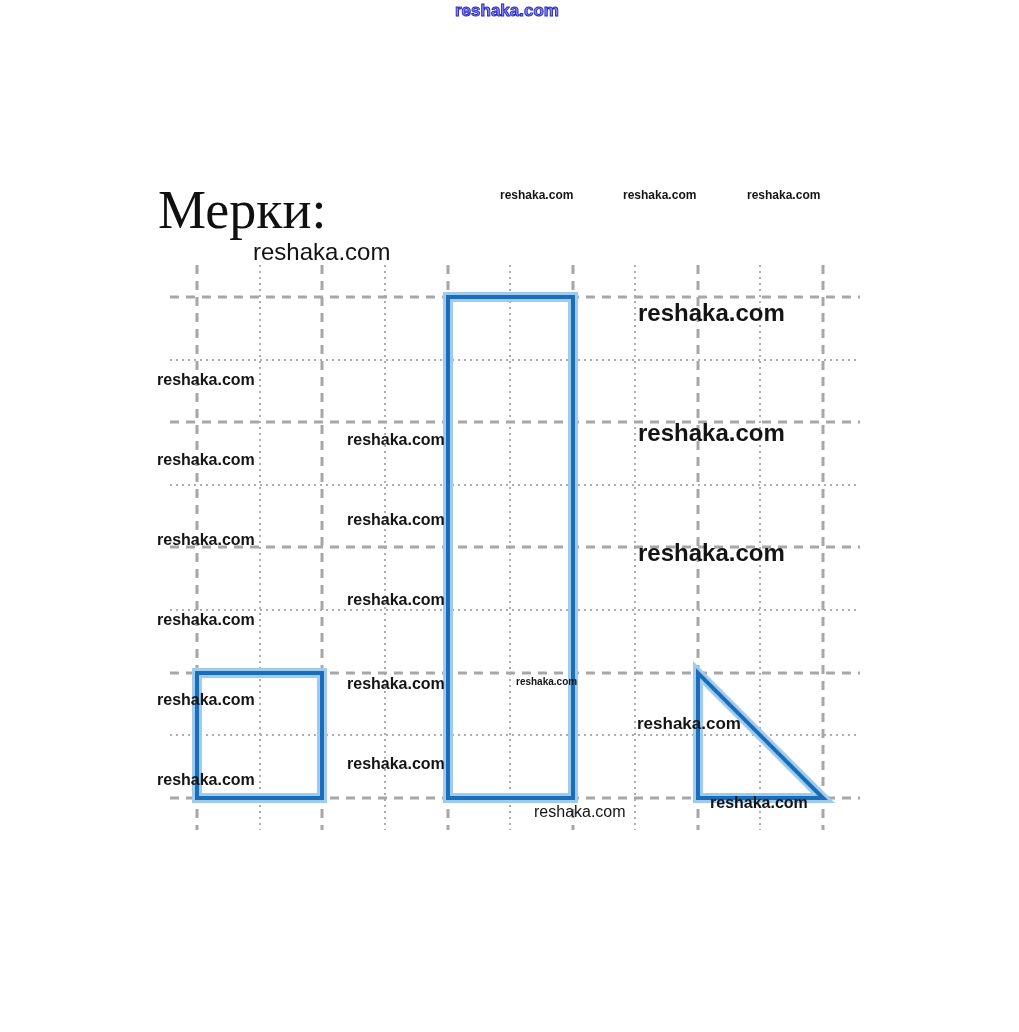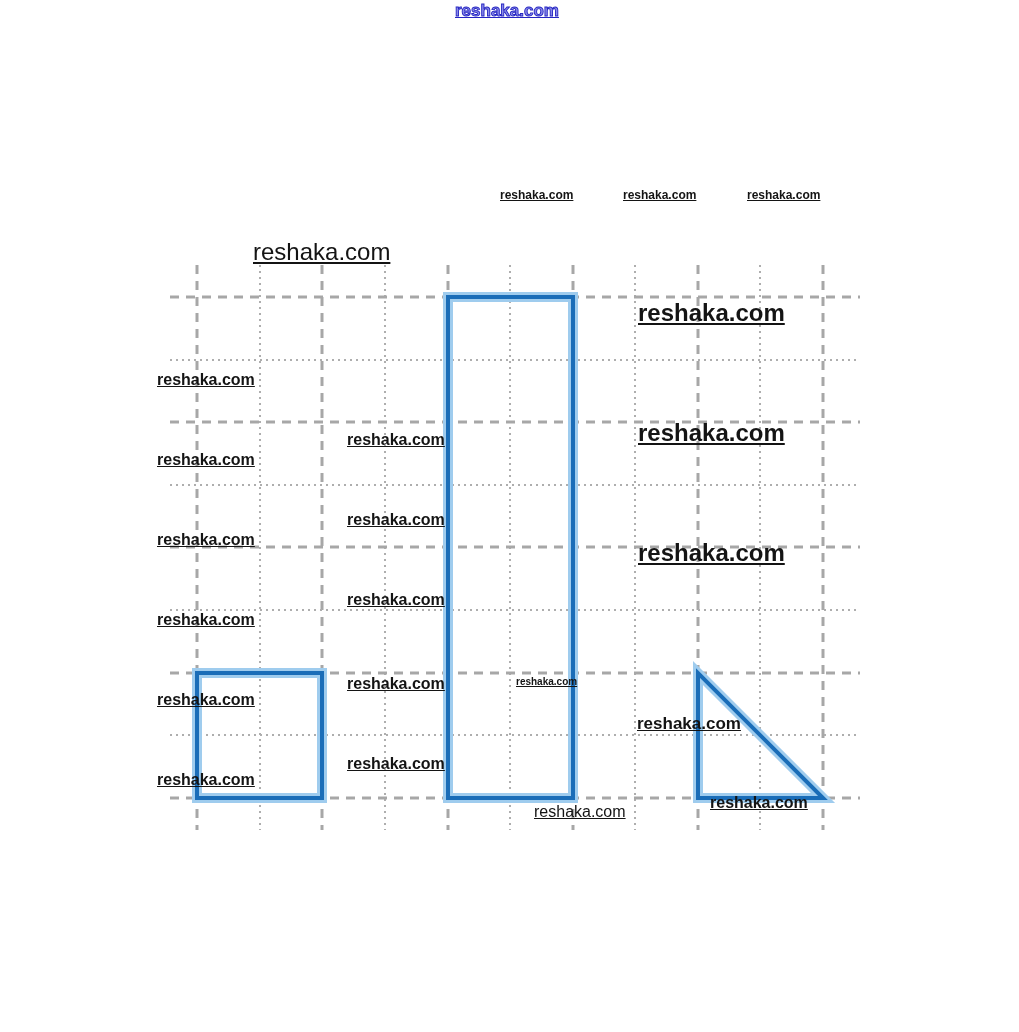--- a/index.html
+++ b/index.html
@@ -29,21 +29,20 @@
     line-height: 1.0;
     white-space: nowrap;
   }
 
   .wm {
     position: absolute;
     color: #141414;
     line-height: 1.05;
     white-space: nowrap;
     letter-spacing: 0px;
-    text-decoration: underline;
   }
 
   .wm-outline-blue {
     color: #8a8ae8;
     -webkit-text-stroke: 0.9px #2525c2;
   }
 </style>
 </head>
 <body>
 
@@ -74,20 +73,21 @@
     <g id="shapes-layer">
         <polygon points="197,673 322,673 322,798 197,798" class="shape-halo"></polygon>
         <polygon points="197,673 322,673 322,798 197,798" class="shape-core"></polygon>
         <polygon points="448,297 573,297 573,798 448,798" class="shape-halo"></polygon>
         <polygon points="448,297 573,297 573,798 448,798" class="shape-core"></polygon>
         <polygon points="698,673 698,798 823,798" class="shape-halo"></polygon>
         <polygon points="698,673 698,798 823,798" class="shape-core"></polygon>
       </g>
   </svg>
 
+  <div id="figure-title" style="left: 158px; top: 183px; font-size: 54px;">Мерки:</div>
 
   <div id="watermarks">
       <div class="wm wm-outline-blue" style="left: 455px; top: 2px; font-size: 17px; font-weight: 700;">reshaka.com</div>
       <div class="wm" style="left: 500px; top: 189px; font-size: 12px; font-weight: 600;">reshaka.com</div>
       <div class="wm" style="left: 623px; top: 189px; font-size: 12px; font-weight: 600;">reshaka.com</div>
       <div class="wm" style="left: 747px; top: 189px; font-size: 12px; font-weight: 600;">reshaka.com</div>
       <div class="wm" style="left: 253px; top: 239px; font-size: 24px; font-weight: 500;">reshaka.com</div>
       <div class="wm" style="left: 638px; top: 300px; font-size: 24px; font-weight: 600;">reshaka.com</div>
       <div class="wm" style="left: 638px; top: 420px; font-size: 24px; font-weight: 600;">reshaka.com</div>
       <div class="wm" style="left: 638px; top: 540px; font-size: 24px; font-weight: 600;">reshaka.com</div>

